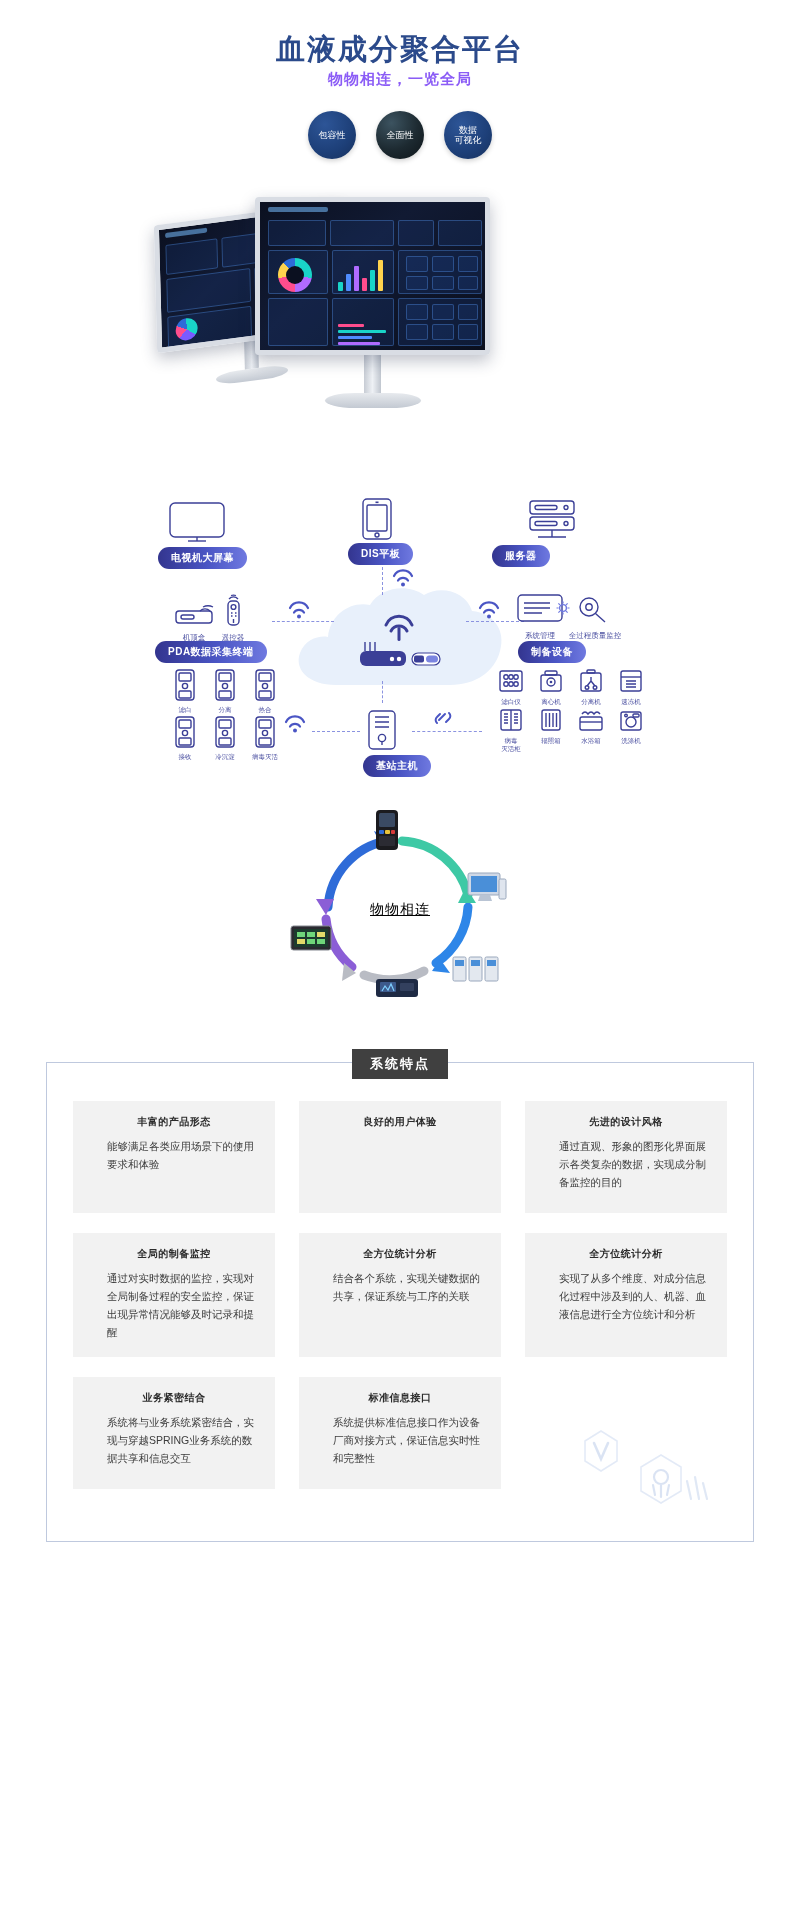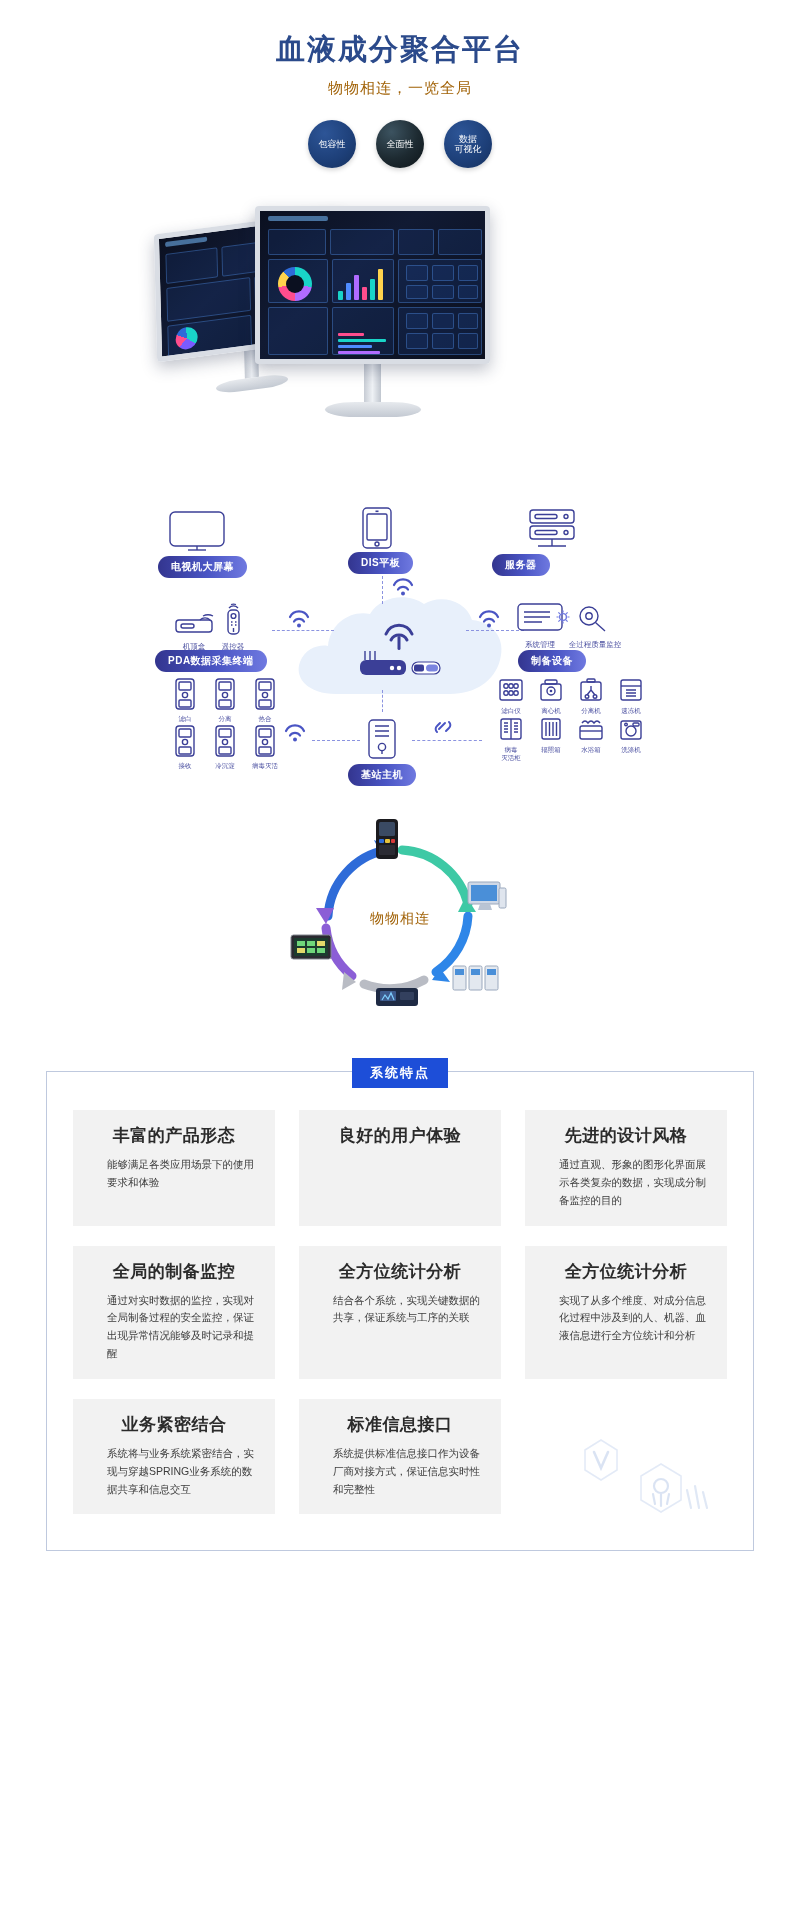--- a/index.html
+++ b/index.html
@@ -12,21 +12,21 @@
     overflow: hidden;
   }
 
   
   .hero { padding-top: 30px; text-align: center; }
   .hero-title {
     font-size: 29px; font-weight: bold; color: #2b4a8b;
     letter-spacing: 2px;
   }
   .hero-sub {
-    margin-top: 9px; font-size: 15px; color: #a16207; letter-spacing: 1px;
+    margin-top: 0; font-size: 15px; color: #8b5cf6; letter-spacing: 1px; font-weight: bold;
   }
   .badge-row {
     margin-top: 22px; display: flex; justify-content: center; gap: 20px;
   }
   .badge {
     width: 48px; height: 48px; border-radius: 50%;
     display: flex; align-items: center; justify-content: center;
     color: #fff; font-size: 9px; line-height: 1.15; text-align: center;
     box-shadow: 0 2px 5px rgba(0,0,0,.18);
   }
@@ -83,46 +83,46 @@
   .dlinev { position: absolute; border-left: 1px dashed #8b93e0; }
   .arrow { position: absolute; width: 0; height: 0; }
   .devgrid { position: absolute; display: grid; gap: 3px 6px; }
   .devgrid .cell { text-align: center; }
   .devgrid .cap { font-size: 6.5px; color: #4a4fa0; line-height: 1.15; margin-top: 1px; }
 
   
   .cycle { position: relative; height: 215px; margin-top: 22px; }
   .cycle-label {
     position: absolute; left: 0; right: 0; top: 96px; text-align: center;
-    font-size: 14px; color: #a16207; letter-spacing: 1px;
+    font-size: 14px; color: #000000; letter-spacing: 1px; text-decoration: underline;
   }
   .cyc-node { position: absolute; }
 
   
   .features {
     margin: 42px 46px 0 46px; border: 1px solid #bfc9de;
     padding: 0 26px 34px 26px; position: relative; height: 480px;
   }
   .feat-head {
     position: absolute; left: 0; right: 0; top: -14px;
     display: flex; justify-content: center;
   }
   .feat-head span {
-    background: #1d4ed8; color: #fff; font-size: 13px; font-weight: bold;
+    background: #404040; color: #fff; font-size: 13px; font-weight: bold;
     padding: 6px 18px; letter-spacing: 2px;
   }
   .grid {
     margin-top: 38px; display: grid; grid-template-columns: repeat(3,1fr);
     gap: 20px 24px;
   }
   .card2 {
     background: #f2f2f2; padding: 14px 14px 16px 14px; min-height: 112px;
   }
   .card2 h4 {
-    font-size: 17px; font-weight: bold; color: #2b2b2b;
+    font-size: 10px; font-weight: bold; color: #2b2b2b;
     text-align: center; margin-bottom: 9px; letter-spacing: .5px;
   }
   .card2 p { font-size: 10.5px; line-height: 1.7; color: #3c3c3c; margin-left: 20px; }
   .watermark { position: absolute; right: 28px; bottom: 26px; opacity: .5; }
 </style>
 </head>
 <body>
 
 <section class="hero">
   <div class="hero-title">血液成分聚合平台</div>
@@ -477,21 +477,21 @@
   <div class="dlinev" style="left:382px;top:188px;height:22px;"></div>
   <svg class="arrow" style="left:378px;top:208px;" width="9" height="8" viewBox="0 0 9 8">
     <path d="M4.5 8 L0 0 L9 0 Z" fill="#4a55c4"></path>
   </svg>
   <svg style="position:absolute;left:364px;top:216px;" width="36" height="44" viewBox="0 0 36 44">
     <rect x="5" y="2" width="26" height="38" rx="4" class="icon-blue"></rect>
     <path d="M11 8 H25 M11 13 H25 M11 18 H25" class="icon-blue"></path>
     <circle cx="18" cy="29" r="3.6" class="icon-blue"></circle>
     <path d="M18 32.6 V36" class="icon-blue"></path>
   </svg>
-  <div class="pill" style="left:348px;top:262px;">基站主机</div>
+  <div class="pill" style="left:363px;top:262px;">基站主机</div>
 
   <svg class="wifi" style="left:284px;top:222px;" width="22" height="18" viewBox="0 0 22 18">
     <path d="M2 7 A10 10 0 0 1 20 7" stroke="#4a55c4" stroke-width="2.2" fill="none" stroke-linecap="round"></path>
     <path d="M6 11.5 A6 6 0 0 1 16 11.5" stroke="#4a55c4" stroke-width="2.2" fill="none" stroke-linecap="round"></path>
     <circle cx="11" cy="15.5" r="2" fill="#4a55c4"></circle>
   </svg>
   <div class="dline" style="left:312px;top:238px;width:48px;"></div>
   <svg class="arrow" style="left:358px;top:234px;" width="8" height="9" viewBox="0 0 8 9">
     <path d="M8 4.5 L0 0 L0 9 Z" fill="#4a55c4"></path>
   </svg>

